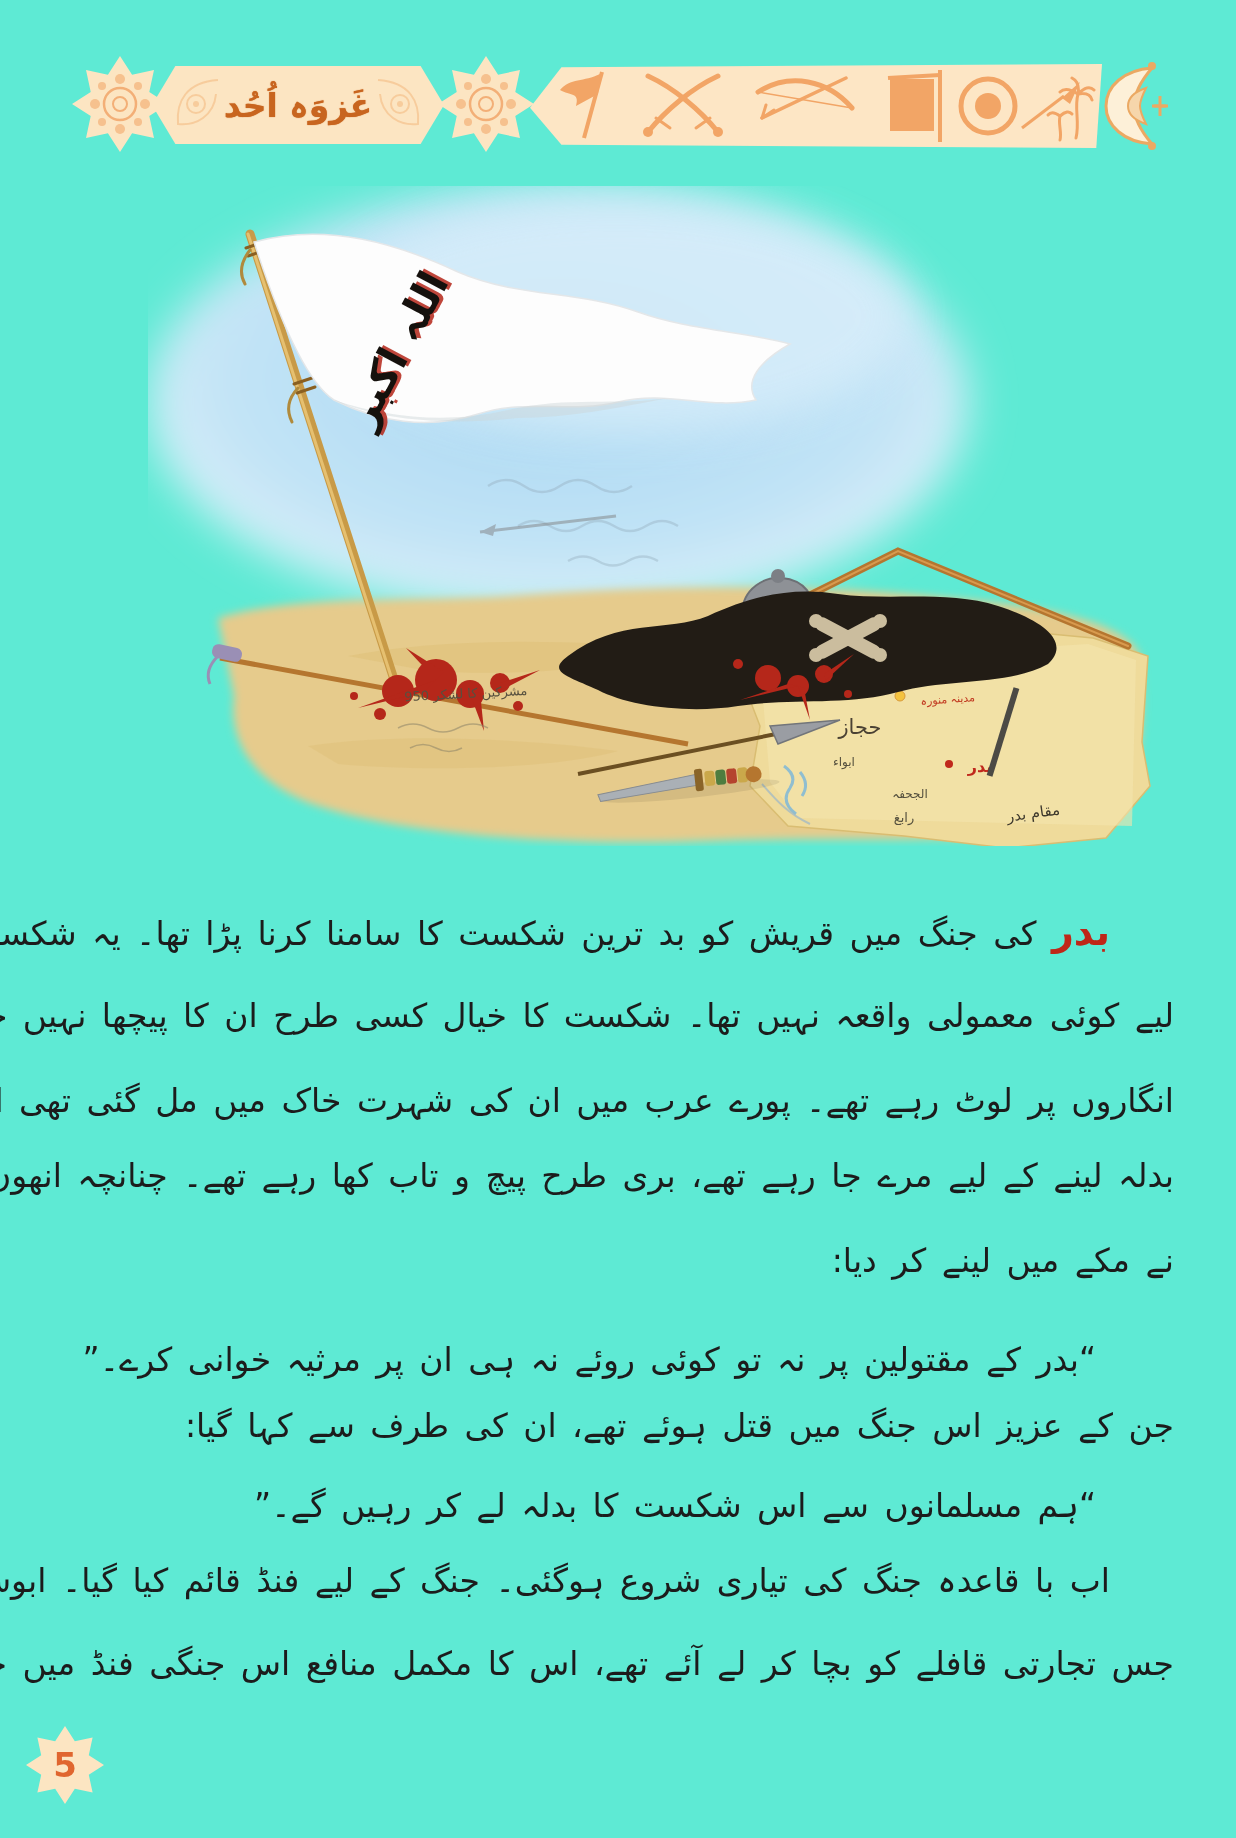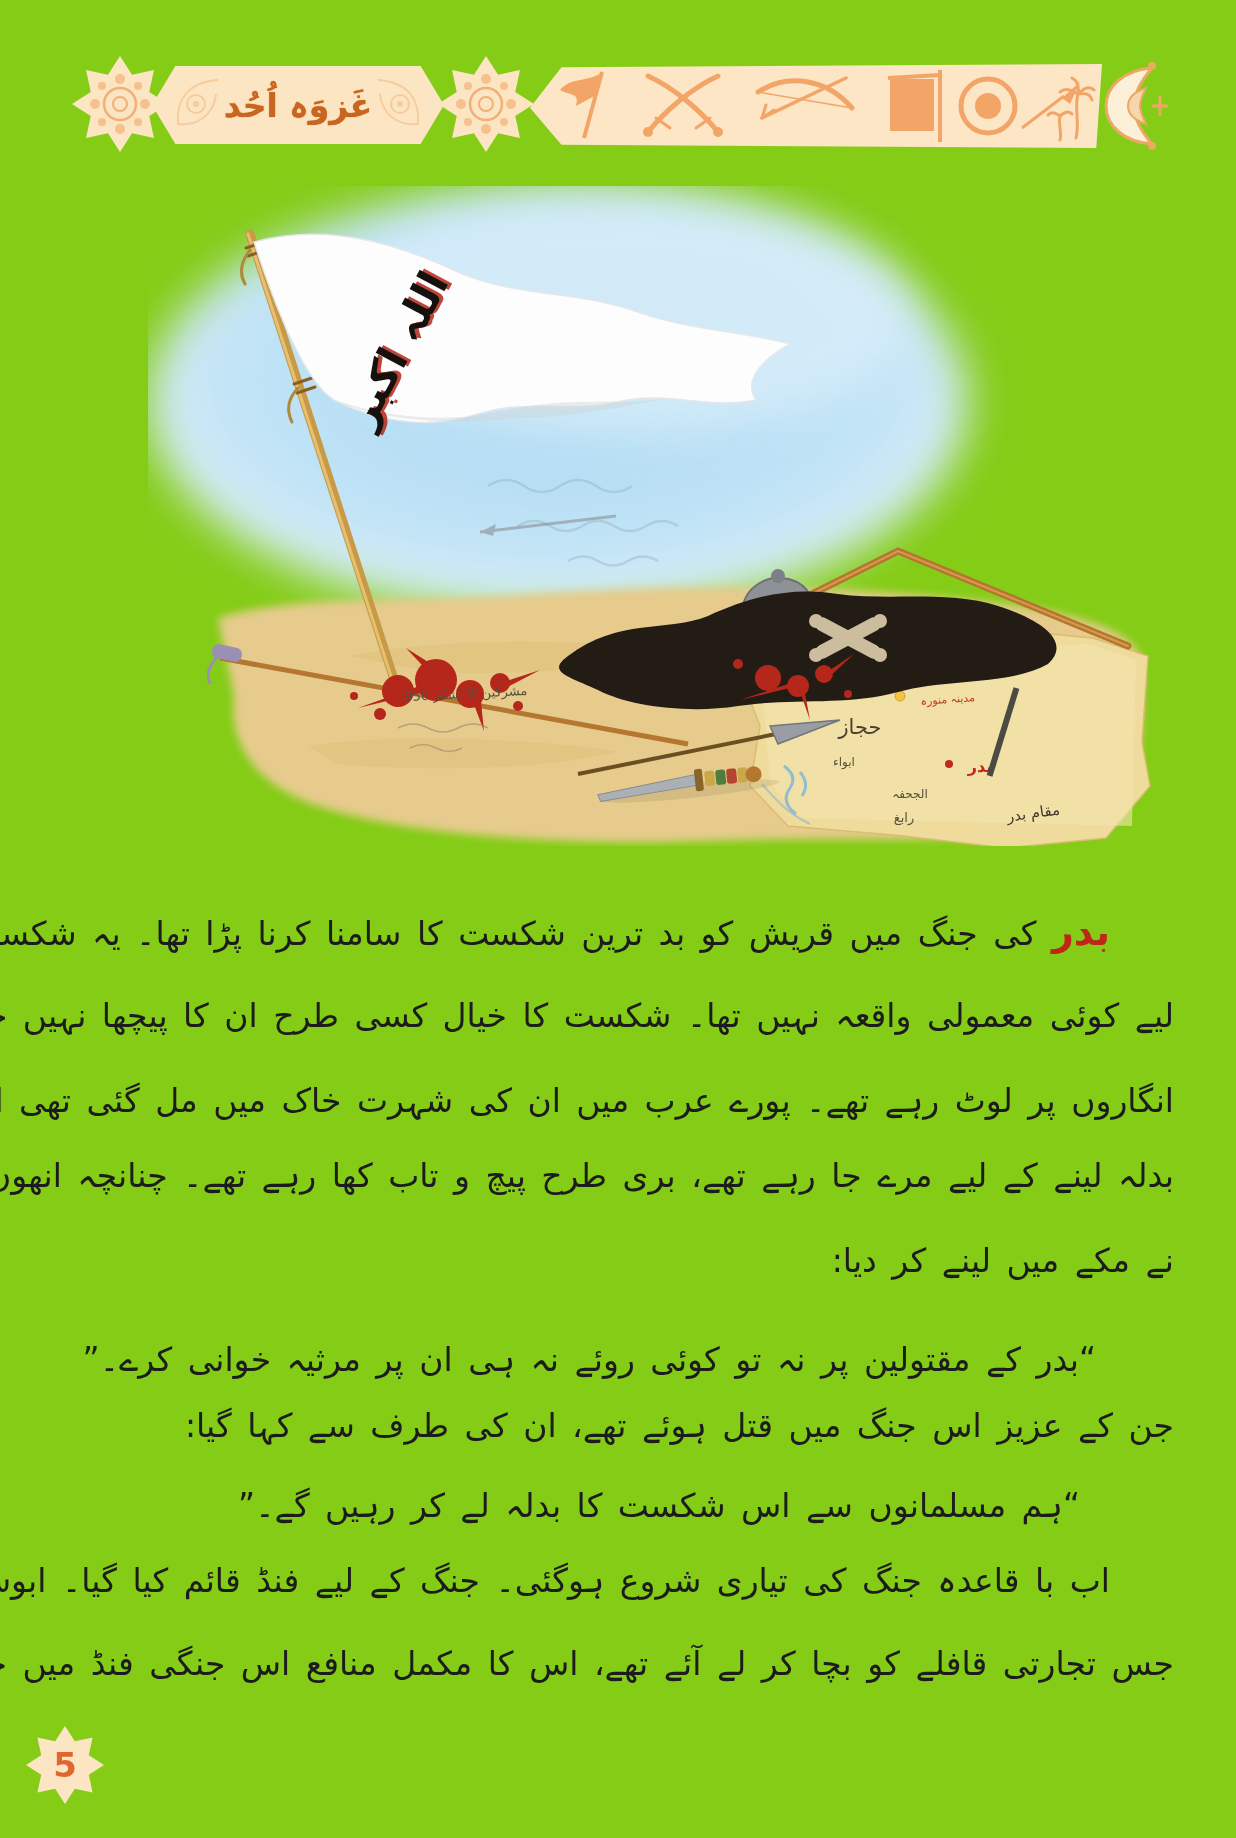--- a/index.html
+++ b/index.html
@@ -1,17 +1,17 @@
 <!DOCTYPE html>
 <html lang="ur" dir="rtl"><head>
 <meta charset="utf-8">
 <style>
   html,body{margin:0;padding:0;background:#ffffff;}
   #page{
-    position:relative;width:1236px;height:1838px;background:#84cc16;overflow:hidden;
+    position:relative;width:1236px;height:1838px;background:#5eead4;overflow:hidden;
     font-family:"DejaVu Sans",sans-serif;direction:rtl;
   }
   
   .star8{
     position:absolute;background:#fce5c2;
     clip-path:polygon(100% 50%,80.5% 62.6%,85.4% 85.4%,62.6% 80.5%,50% 100%,37.4% 80.5%,14.6% 85.4%,19.5% 62.6%,0% 50%,19.5% 37.4%,14.6% 14.6%,37.4% 19.5%,50% 0%,62.6% 19.5%,85.4% 14.6%,80.5% 37.4%);
     display:flex;align-items:center;justify-content:center;
   }
   #medallion-left{left:72px;top:56px;width:96px;height:96px;}
   #medallion-mid{left:438px;top:56px;width:96px;height:96px;}
@@ -40,21 +40,21 @@
     position:absolute;right:62px;direction:rtl;white-space:nowrap;
     font-size:33px;color:#1c1c1c;word-spacing:5px;
   }
   .tline:nth-child(1){top:910px;right:126px;}
   .tline:nth-child(2){top:996px;}
   .tline:nth-child(3){top:1081px;}
   .tline:nth-child(4){top:1156px;}
   .tline:nth-child(5){top:1241px;}
   .tline:nth-child(6){top:1340px;right:140px;}
   .tline:nth-child(7){top:1406px;}
-  .tline:nth-child(8){top:1486px;right:156px;}
+  .tline:nth-child(8){top:1486px;right:140px;}
   .tline:nth-child(9){top:1561px;right:126px;}
   .tline:nth-child(10){top:1644px;}
   .lead{color:#bf2618;font-weight:bold;font-size:38px;}
   
   #page-badge{left:26px;top:1726px;width:78px;height:78px;}
   #page-number{font-size:34px;font-weight:bold;color:#e0662f;}
 </style>
 </head>
 <body>
 

